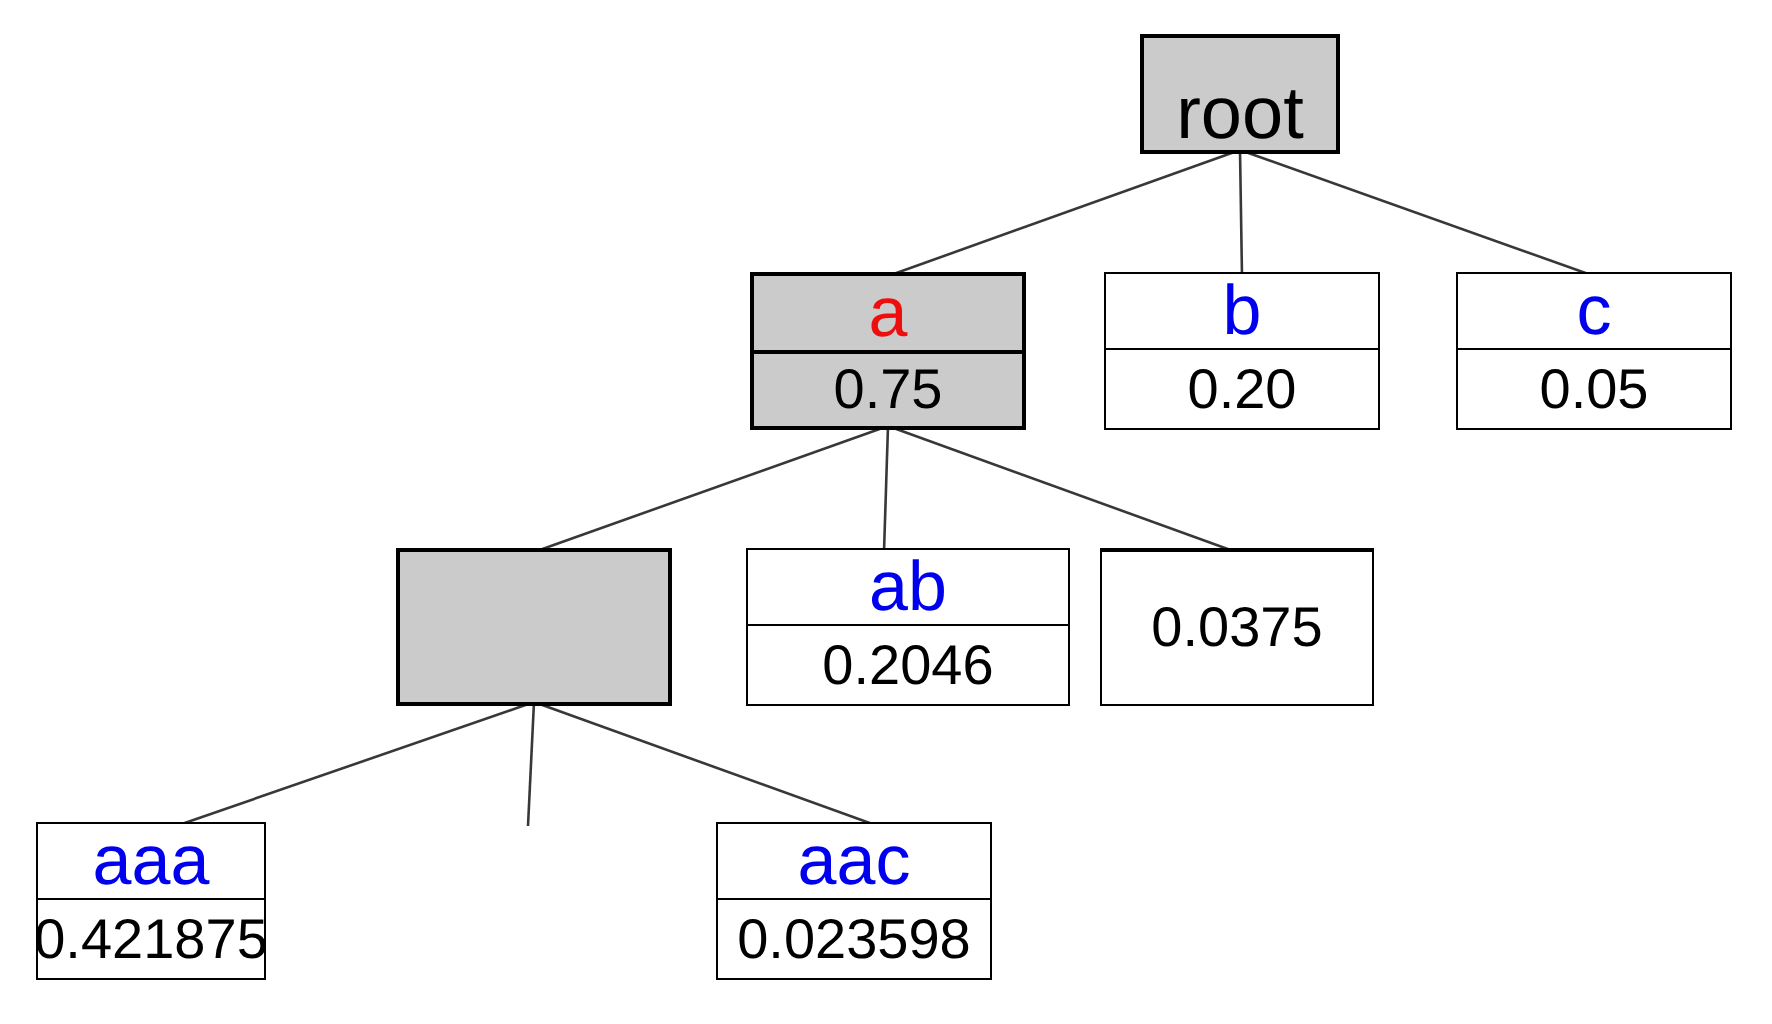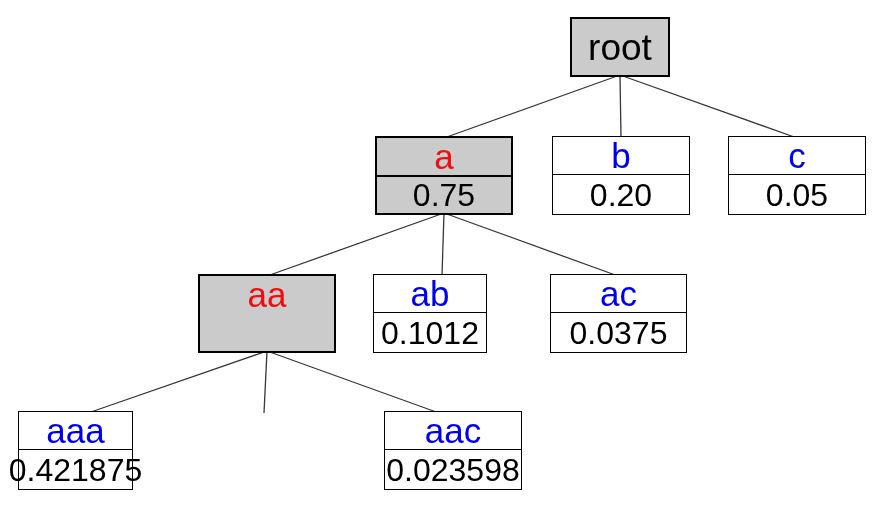--- a/index.html
+++ b/index.html
@@ -16,24 +16,24 @@
   }
   .node.hl{--bw:2.5px;background:#cbcbcb;}
   .node .label{
     height:37px;display:flex;align-items:center;justify-content:center;
     font-size:35px;line-height:1;color:#0000ee;
   }
   .node.hl .label{color:#ee0e0e;}
   .node .value{
     flex:1;border-top:var(--bw) solid #000;
     display:flex;align-items:center;justify-content:center;
-    font-size:32px;line-height:1;color:#000;
+    font-size:28px;line-height:1;color:#000;
   }
   .node.root{
-    align-items:center;justify-content:center;flex-direction:row;
+    align-items:flex-end;justify-content:center;flex-direction:row;
   }
   .node.root .label{color:#000;font-size:37px;height:auto;}
 </style>
 </head>
 <body>
 
 <div class="canvas">
 
   <svg class="edges" viewBox="0 0 886 512">
     <line x1="620" y1="75" x2="444" y2="138"></line>
@@ -60,37 +60,35 @@
     <div class="label">b</div>
     <div class="value">0.20</div>
   </div>
 
   <div class="node" style="left:728px;top:136px;width:138px;height:79px;">
     <div class="label">c</div>
     <div class="value">0.05</div>
   </div>
 
   <div class="node hl" style="left:198px;top:274px;width:138px;height:79px;">
-    <div class="label">aa</div>
   </div>
 
-  <div class="node" style="left:373px;top:274px;width:114px;height:79px;">
+  <div class="node" style="left:373px;top:274px;width:162px;height:79px;">
     <div class="label">ab</div>
-    <div class="value">0.1012</div>
+    <div class="value">0.2046</div>
   </div>
 
   <div class="node" style="left:550px;top:274px;width:137px;height:79px;">
-    <div class="label">ac</div>
     <div class="value">0.0375</div>
   </div>
 
   <div class="node" style="left:18px;top:411px;width:115px;height:79px;">
     <div class="label">aaa</div>
     <div class="value">0.421875</div>
   </div>
 
 
-  <div class="node" style="left:384px;top:411px;width:138px;height:79px;">
+  <div class="node" style="left:358px;top:411px;width:138px;height:79px;">
     <div class="label">aac</div>
     <div class="value">0.023598</div>
   </div>
 
 </div>
 
 </body></html>

